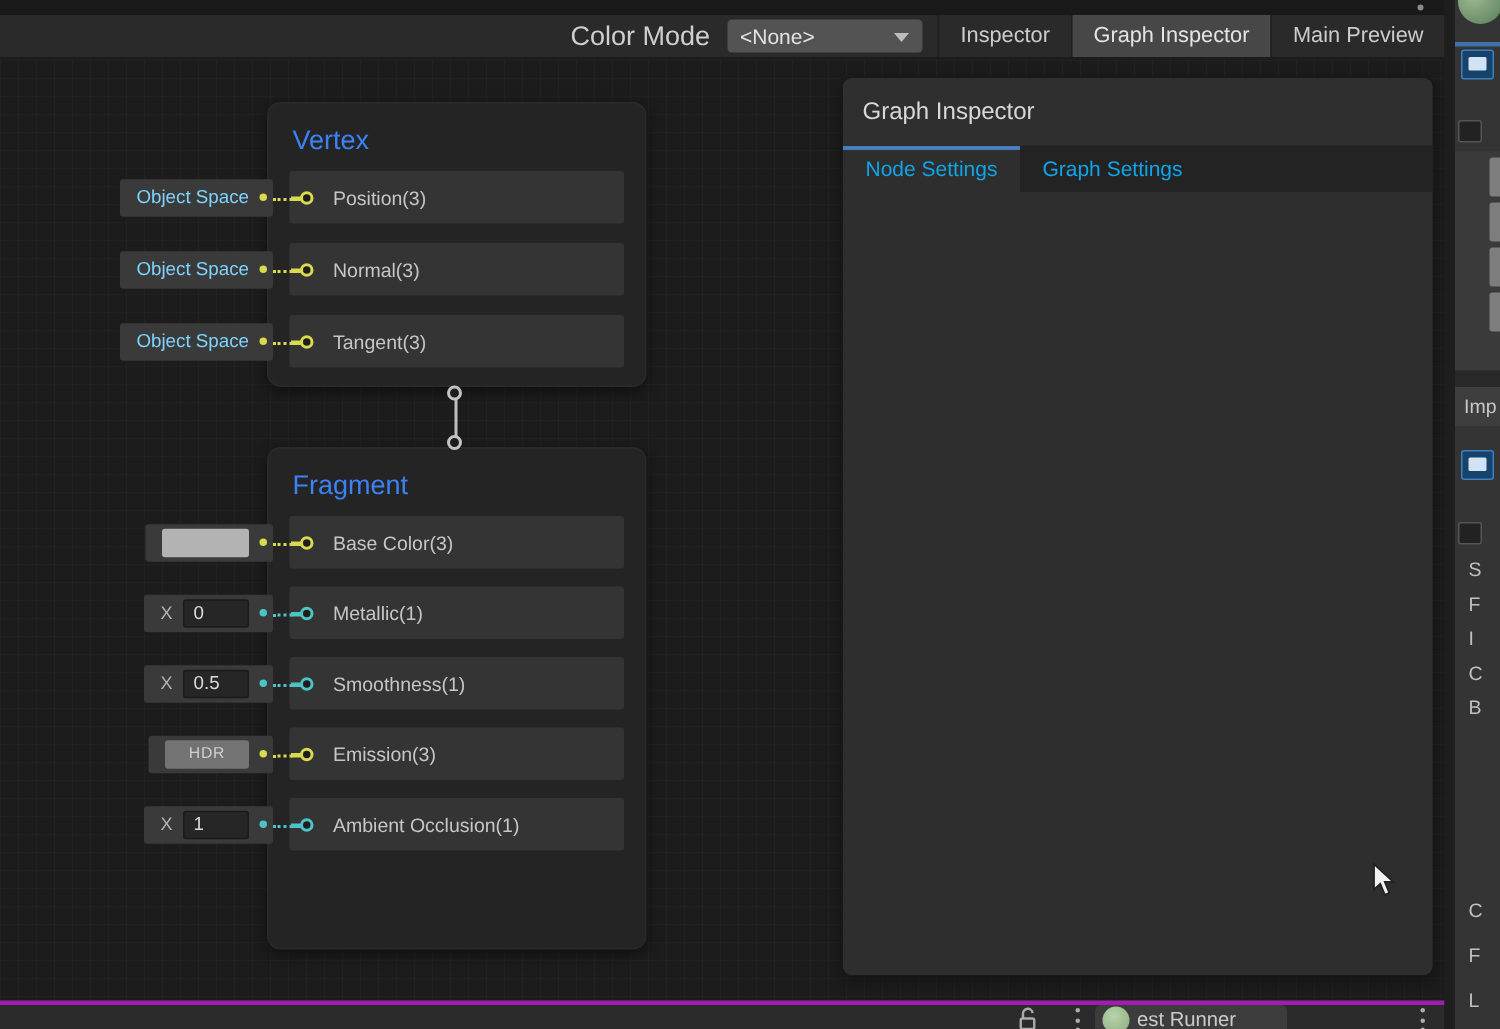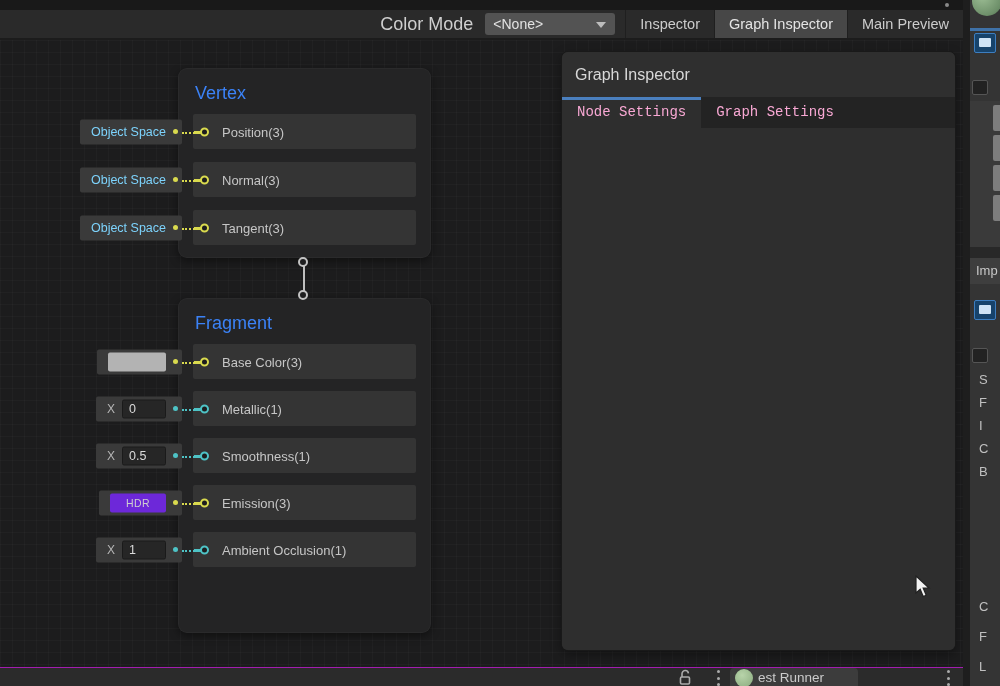--- a/index.html
+++ b/index.html
@@ -42,37 +42,37 @@
   .wsolid{position:absolute;right:100%;margin-right:-15px;width:14px;top:50%;margin-top:-1px;border-top:3px solid var(--pc);}
   .ctrl{position:absolute;right:calc(100% + 11px);top:50%;transform:translateY(-50%);height:25px;
         background:#3a3a3a;border-radius:2px;display:flex;align-items:center;gap:7px;
         padding:0 16px 0 11px;white-space:nowrap;}
   .cdot{position:absolute;right:4px;top:50%;transform:translateY(-50%);width:5px;height:5px;border-radius:50%;background:var(--pc);}
   .ddtext{font-size:12.5px;color:#7dd3fc;}
   .swatch{width:58px;height:19px;border-radius:2px;}
   .xpfx{font-size:12px;color:#b5b5b5;}
   .fval{width:44px;height:19px;background:#262626;border:1px solid #1a1a1a;border-radius:2px;
         font-size:12.5px;color:#dadada;line-height:17px;padding-left:6px;}
-  .hdrbox{width:56px;height:19px;background:#6d28d9;border-radius:2px;font-size:10.5px;color:#cfcfcf;
+  .hdrbox{width:56px;height:19px;background:#737373;border-radius:2px;font-size:10.5px;color:#cfcfcf;
           text-align:center;line-height:19px;letter-spacing:.5px;}
 
   
   .edge-line{position:absolute;left:303px;top:224px;width:2px;height:31px;background:#bfbfbf;}
   .edge-node{position:absolute;width:10px;height:10px;border:2px solid #c3c3c3;border-radius:50%;background:#1d1d1e;}
   .edge-top{left:298px;top:217px;}
   .edge-bot{left:298px;top:250px;}
 
   
   .panel{position:absolute;left:562px;top:12px;width:393px;height:598px;background:#2e2e2e;
          border-radius:6px;box-shadow:0 0 0 1px #191919,0 4px 12px rgba(0,0,0,.4);overflow:hidden;
          display:flex;flex-direction:column;}
   .panel-header{height:45px;background:#2f2f2f;display:flex;align-items:center;padding-left:13px;
                 font-size:16px;color:#d8d8d8;flex:0 0 auto;}
   .tabstrip{height:31px;background:#232323;display:flex;flex:0 0 auto;}
-  .tab{padding:0 15px;line-height:30px;font-size:14px;color:#f9a8d4;cursor:default;font-family:Liberation Mono, monospace;}
+  .tab{padding:0 15px;line-height:30px;font-size:14px;color:#0ea5e9;cursor:default;}
   .tab.active{background:#2e2e2e;box-shadow:inset 0 3px 0 #4a7fbe;}
   .panel-body{flex:1;background:#2e2e2e;}
 
   
   .rightpanel{position:absolute;left:963px;top:0;width:37px;height:686px;background:#1e1e1e;}
   .rp-content{position:absolute;left:7px;top:0;width:30px;height:686px;background:#343434;}
   .rp-sphere{position:absolute;left:2px;top:-14px;width:30px;height:30px;border-radius:50%;
              background:radial-gradient(circle at 35% 35%, #9cbd94, #6d8f69 70%, #4d6b4a);}
   .rp-blueline{position:absolute;left:0;top:28px;width:30px;height:3px;background:#3f72a8;}
   .rp-icon{position:absolute;left:4px;width:22px;height:20px;background:#17436b;border:1px solid #3d7ec0;border-radius:2px;}
@@ -87,21 +87,21 @@
   .rp-div{position:absolute;left:0;top:247px;width:30px;height:11px;background:#282828;}
   .rp-header{position:absolute;left:0;top:258px;width:30px;height:26px;background:#3e3e3e;
              font-size:13px;color:#c8c8c8;line-height:26px;padding-left:6px;}
   .rp-letters{position:absolute;left:9px;width:20px;font-size:13px;color:#c0c0c0;}
   .rp-letters div{height:23px;line-height:23px;}
   .rp-letters.lower div{height:30px;line-height:30px;}
   .rp-letters.upper{top:368px;}
   .rp-letters.lower{top:592px;}
 
   
-  .bottombar{position:absolute;left:0;top:667px;width:963px;height:19px;background:#2b2b2b;border-top:1px solid #a21caf;padding-left:45px;}
+  .bottombar{position:absolute;left:0;top:667px;width:963px;height:19px;background:#2b2b2b;border-top:3px solid #a21caf;padding-left:45px;}
   .bb-lock{position:absolute;left:678px;top:1px;}
   .kebab{position:absolute;top:2px;width:4px;height:16px;display:flex;flex-direction:column;justify-content:space-between;align-items:center;}
   .kebab i{width:3px;height:3px;border-radius:50%;background:#ababab;}
   .kb1{left:716px;} .kb2{left:946px;}
   .bb-tab{position:absolute;left:730px;top:0px;width:128px;height:19px;background:#3c3c3c;border-radius:4px 4px 0 0;
           display:flex;align-items:center;}
   .bb-dot{position:absolute;left:5px;top:1px;width:18px;height:18px;border-radius:50%;
           background:radial-gradient(circle at 40% 35%, #b8d4aa, #95b589 75%, #7d9c72);}
   .bb-label{margin-left:28px;font-size:13.5px;color:#cbcbcb;white-space:nowrap;overflow:hidden;}
 

